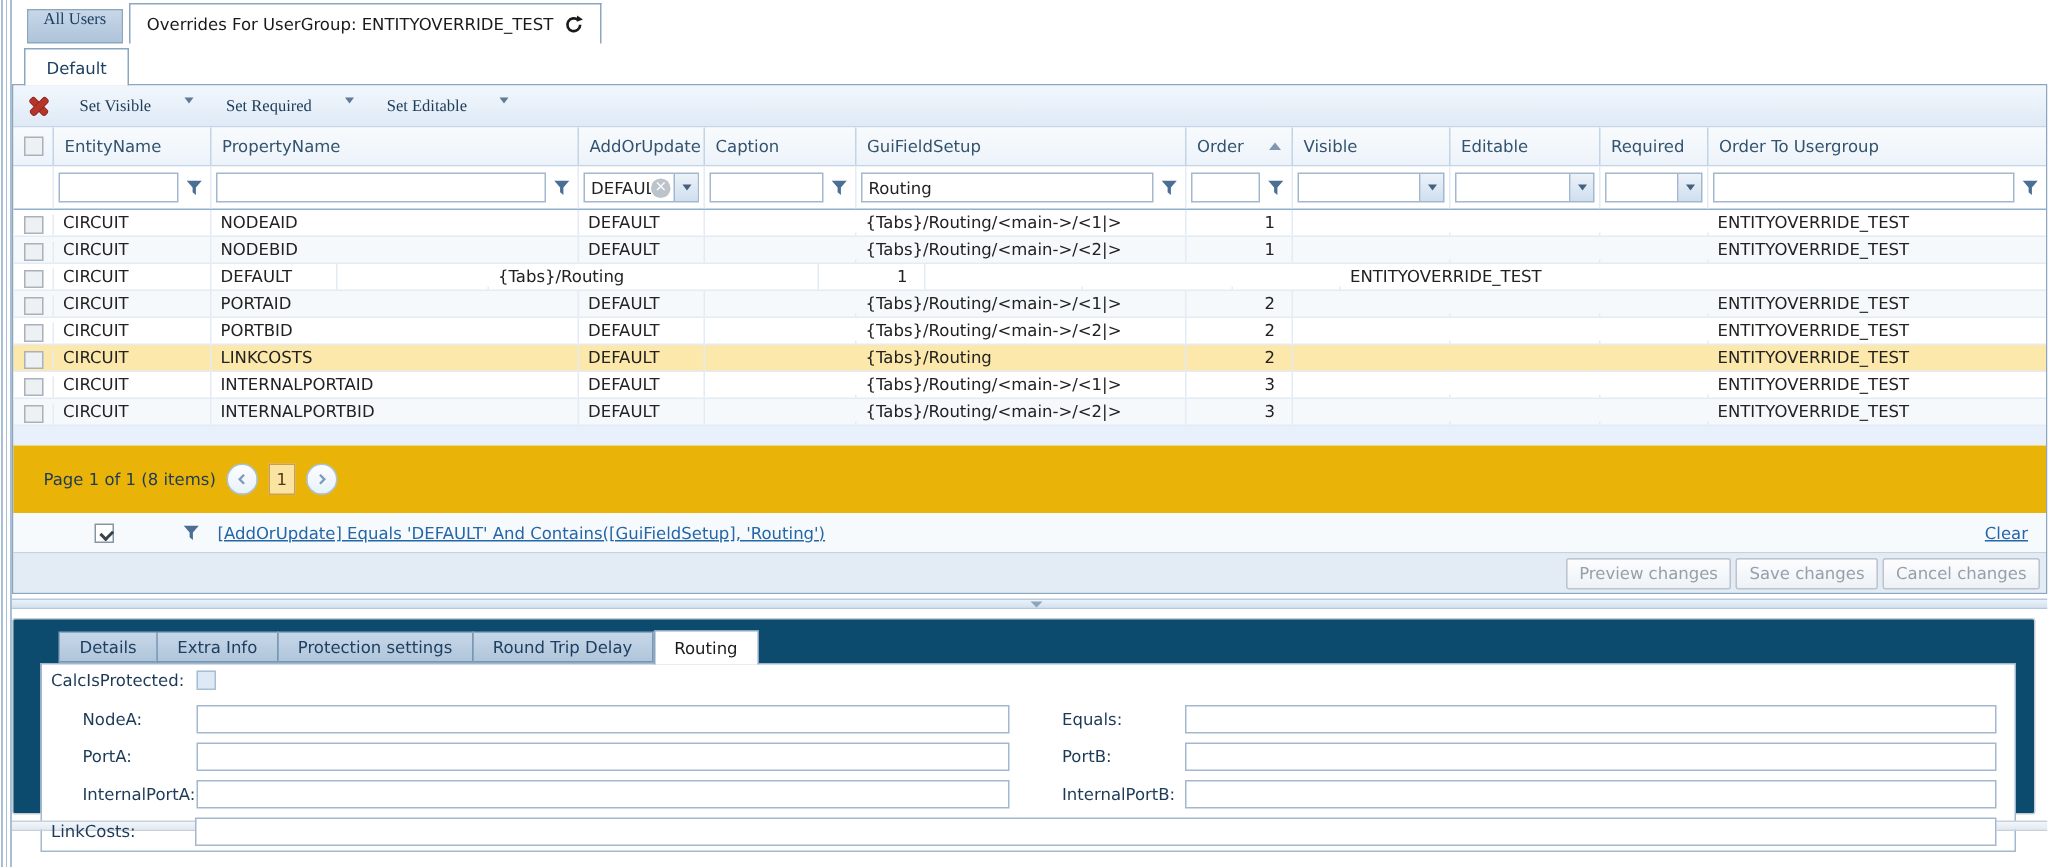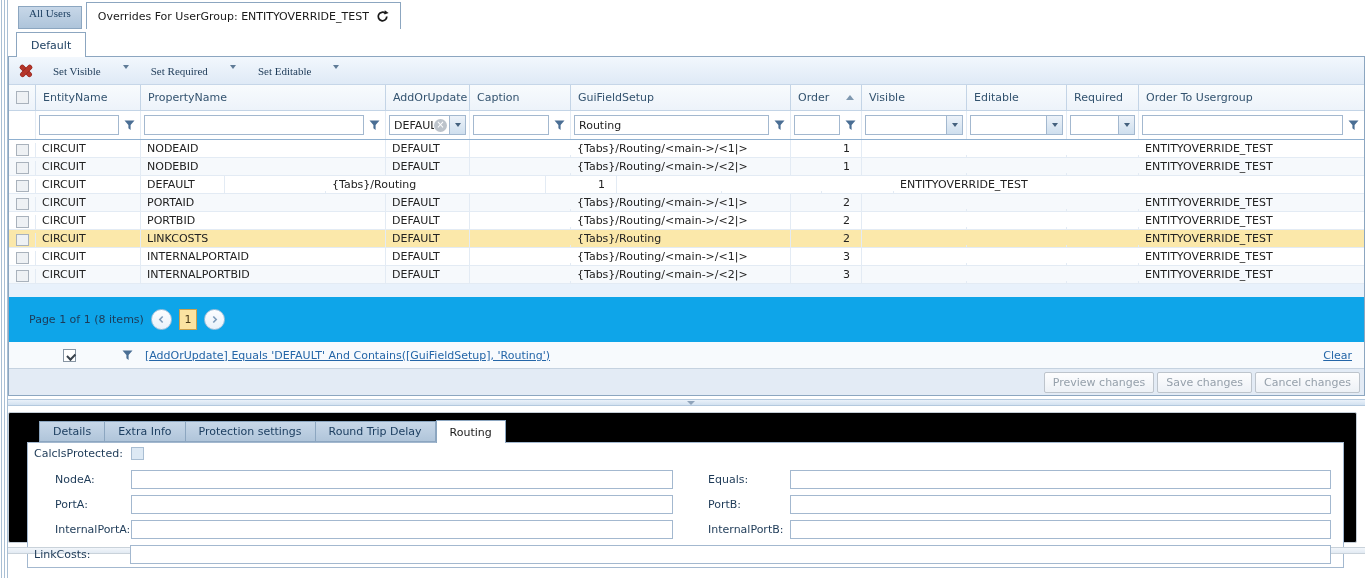--- a/index.html
+++ b/index.html
@@ -74,21 +74,21 @@
   .grow:nth-child(even) { background:#f6f9fc; }
   .grow.selected { background:#fbe8aa; }
   .gc { border-right:1px solid #e3ebf4; padding:1px 6px; white-space:nowrap; overflow:hidden;
     line-height:15px; display:flex; align-items:center; }
   .gc.num { justify-content:flex-end; padding-right:11px; }
   .gc .cb { width:12px; height:12px; }
 
   .gfiller { height:13px; background:#e8f1fb; }
 
   
-  .pager { height:45px; background:#0ea5e9; display:flex; align-items:center; gap:7px; padding-left:20px; color:#1d3a57; }
+  .pager { height:45px; background:#eab308; display:flex; align-items:center; gap:7px; padding-left:20px; color:#1d3a57; }
   .pgbtn { width:21px; height:21px; border-radius:50%; border:1px solid #a9c2da;
     background:linear-gradient(#fdfeff,#e8f1fa); display:flex; align-items:center; justify-content:center; cursor:pointer; }
   .pgnum { width:18px; height:21px; background:#fbe3a1; border:1px solid #c9a04e; color:#4a3a18;
     display:flex; align-items:center; justify-content:center; cursor:pointer; }
 
   
   .filterbar { height:27px; background:#f7fafd; border-bottom:1px solid #c5d2e0; display:flex; align-items:center;
     padding:0 12px 0 54px; gap:10px; }
   .filterbar .funnel-btn { margin-left:34px; }
   a.flink { color:#2466a8; text-decoration:underline; cursor:pointer; white-space:nowrap; }
@@ -100,21 +100,21 @@
   .abtn { height:21px; padding:0 8px; font-size:11px; color:#95a0ab; background:linear-gradient(#fdfdfe,#edf1f6);
     border:1px solid #bdc4cc; border-radius:2px; font-family:inherit; }
 
   
   .hsplitter { height:7px; margin-top:3px; background:linear-gradient(#eaf1f9,#d3e2f1);
     border-top:1px solid #b4c9de; border-bottom:1px solid #b4c9de; position:relative; cursor:row-resize; width:1357px; }
   .hsplitter .handle { position:absolute; left:50%; top:1px; width:0; height:0;
     border-left:4px solid transparent; border-right:4px solid transparent; border-top:4px solid #8fa4bb; }
 
   
-  .detail-panel { margin:6px 8px 0 0; border:1px solid #c4cdd6; border-radius:2px; background:#000000;
+  .detail-panel { margin:6px 8px 0 0; border:1px solid #c4cdd6; border-radius:2px; background:#0c4a6e;
     padding:6px 12px 7px 18px; height:131px; }
   .dtabs { display:flex; align-items:flex-end; padding-left:12px; position:relative; z-index:2; height:23px; }
   .dtab { height:21px; background:linear-gradient(#c7d7e8,#b0c5da); border:1px solid #8ca6c0; border-left:none;
     color:#1d3f61; padding:0 13px; display:flex; align-items:center; cursor:pointer; }
   .dtab:first-child { border-left:1px solid #8ca6c0; }
   .dtab.active { height:23px; background:#fff; border:1px solid #8ca6c0; border-bottom:none; margin-bottom:-1px; color:#1a1a1a; }
   .dbox { border:1px solid #a3b8cf; background:#fff; padding:4px 0 5px 0; height:126px; }
   .drow { display:flex; align-items:flex-start; height:20px; padding-left:6px; color:#1d3a57; }
   .dgrid { display:flex; }
   .dcol-l { width:655px; flex:0 0 655px; } .dcol-r { flex:1; }

